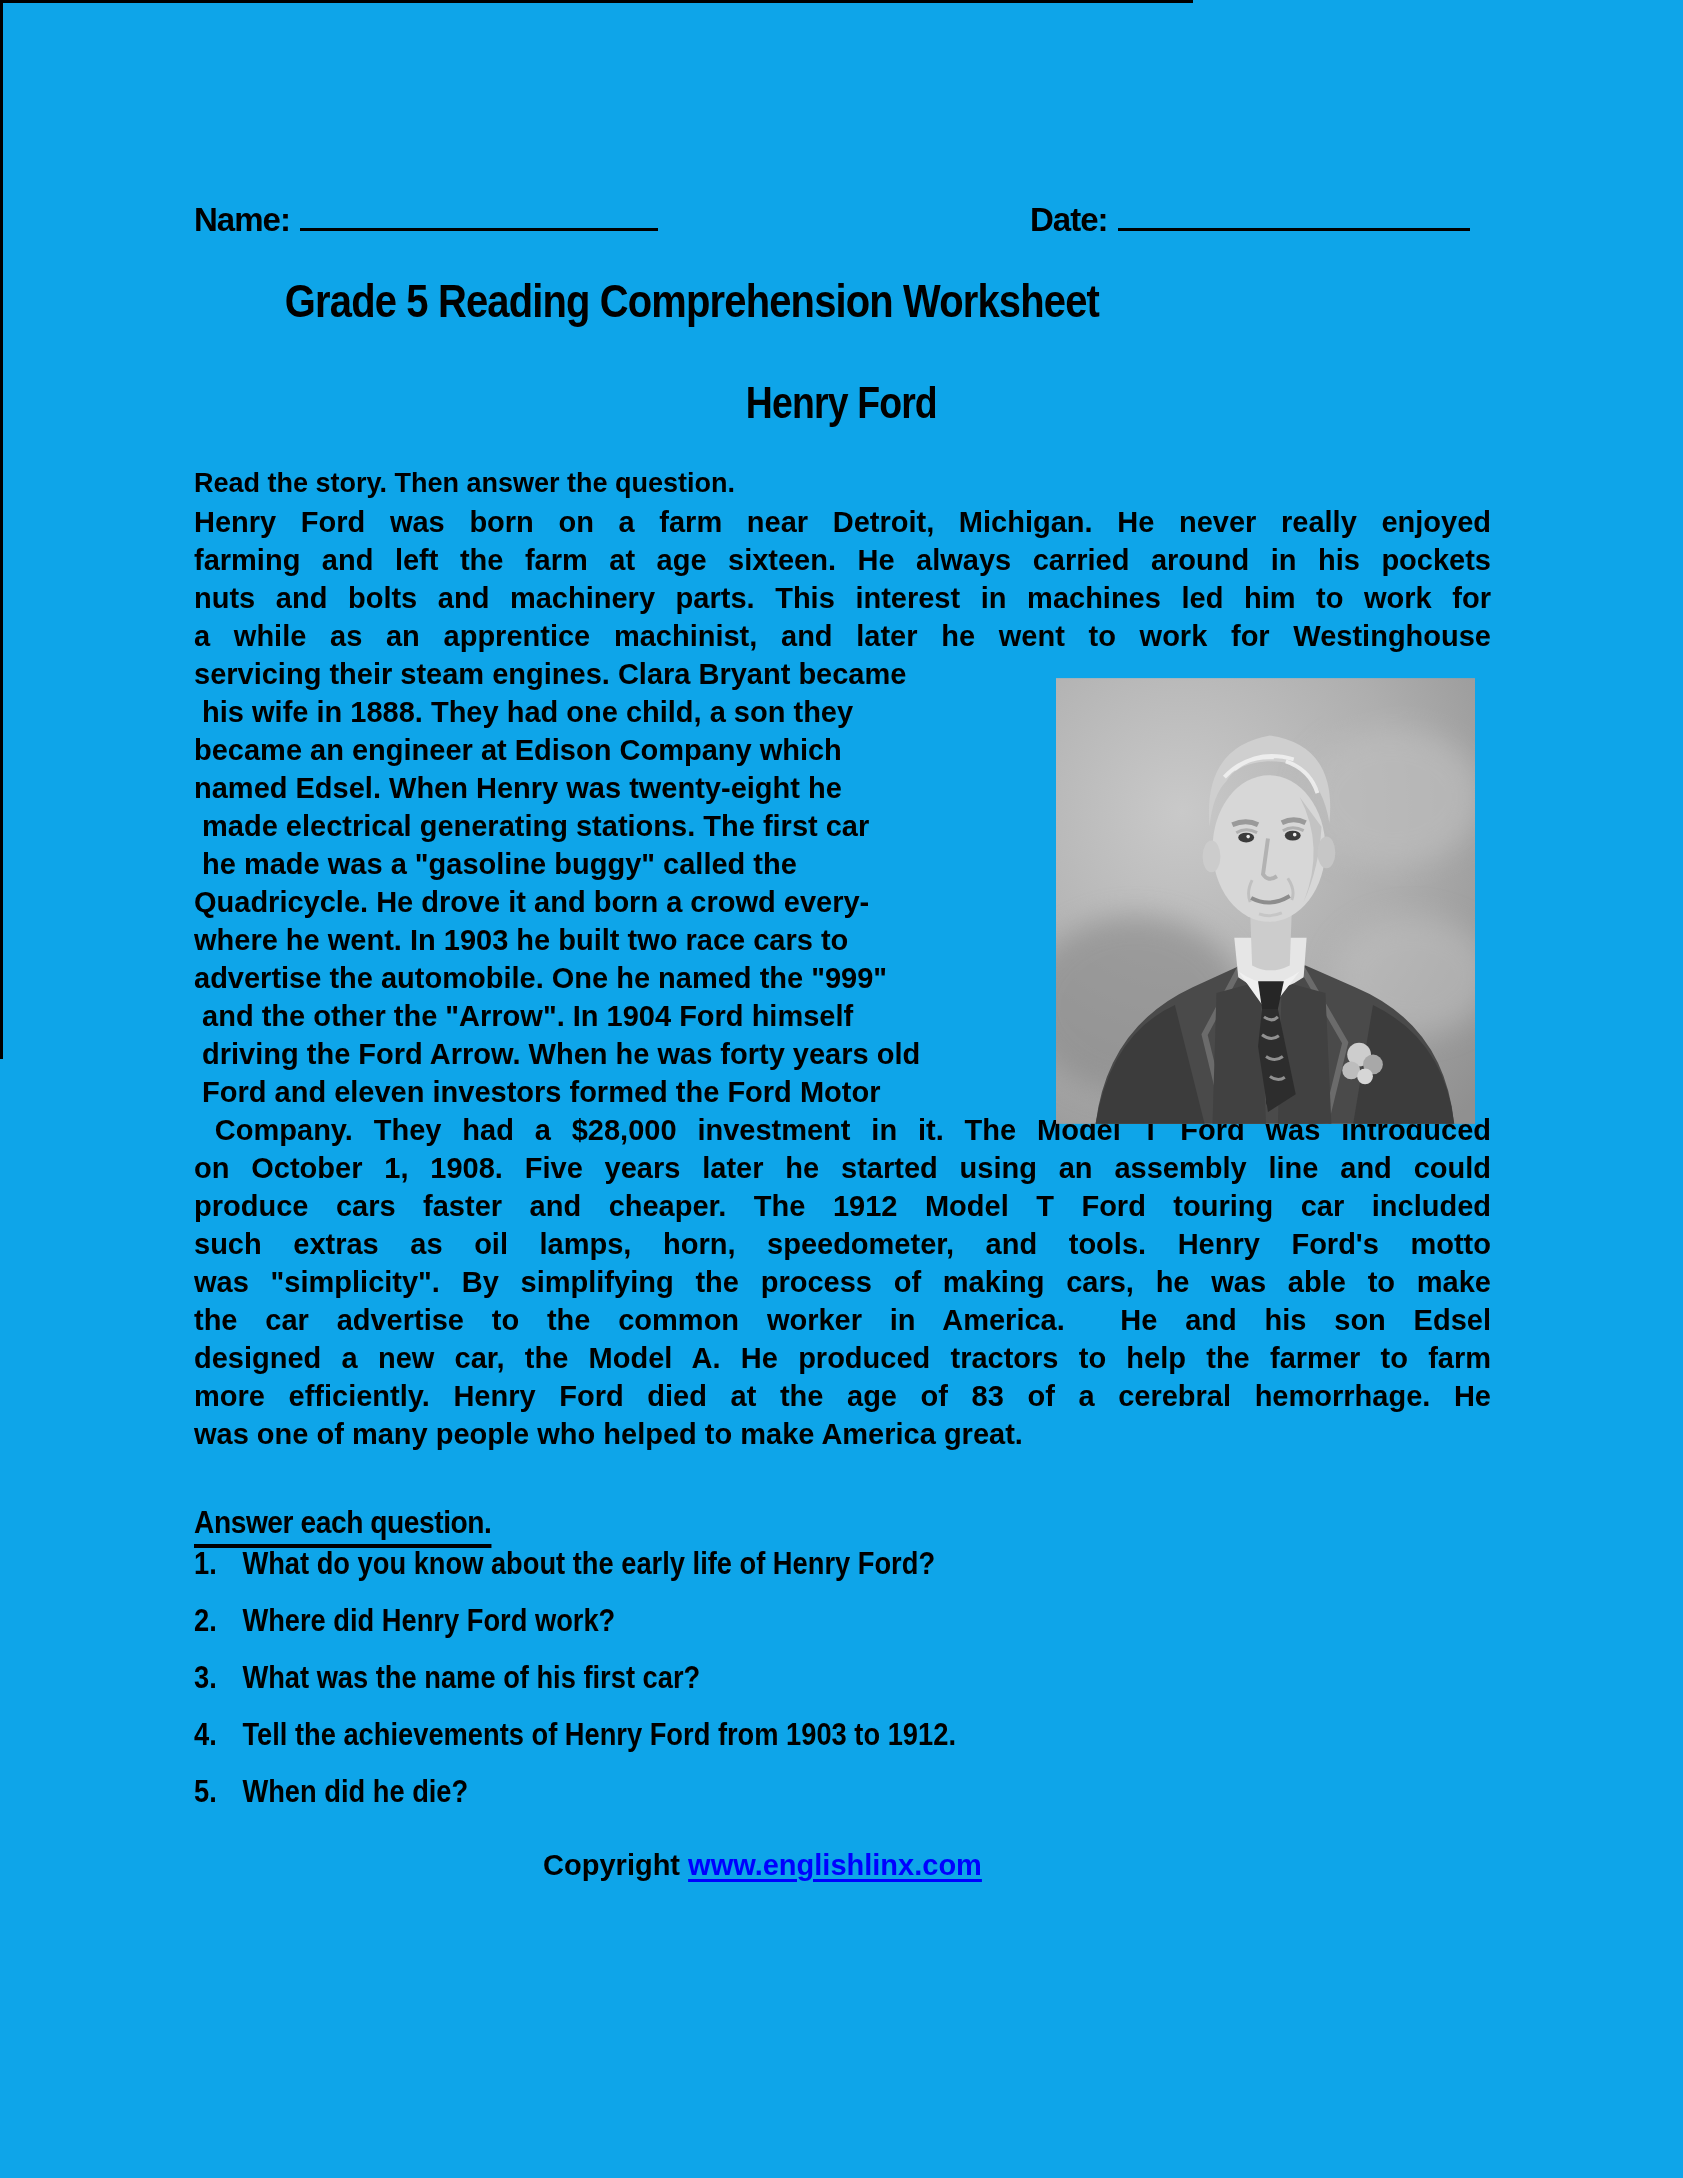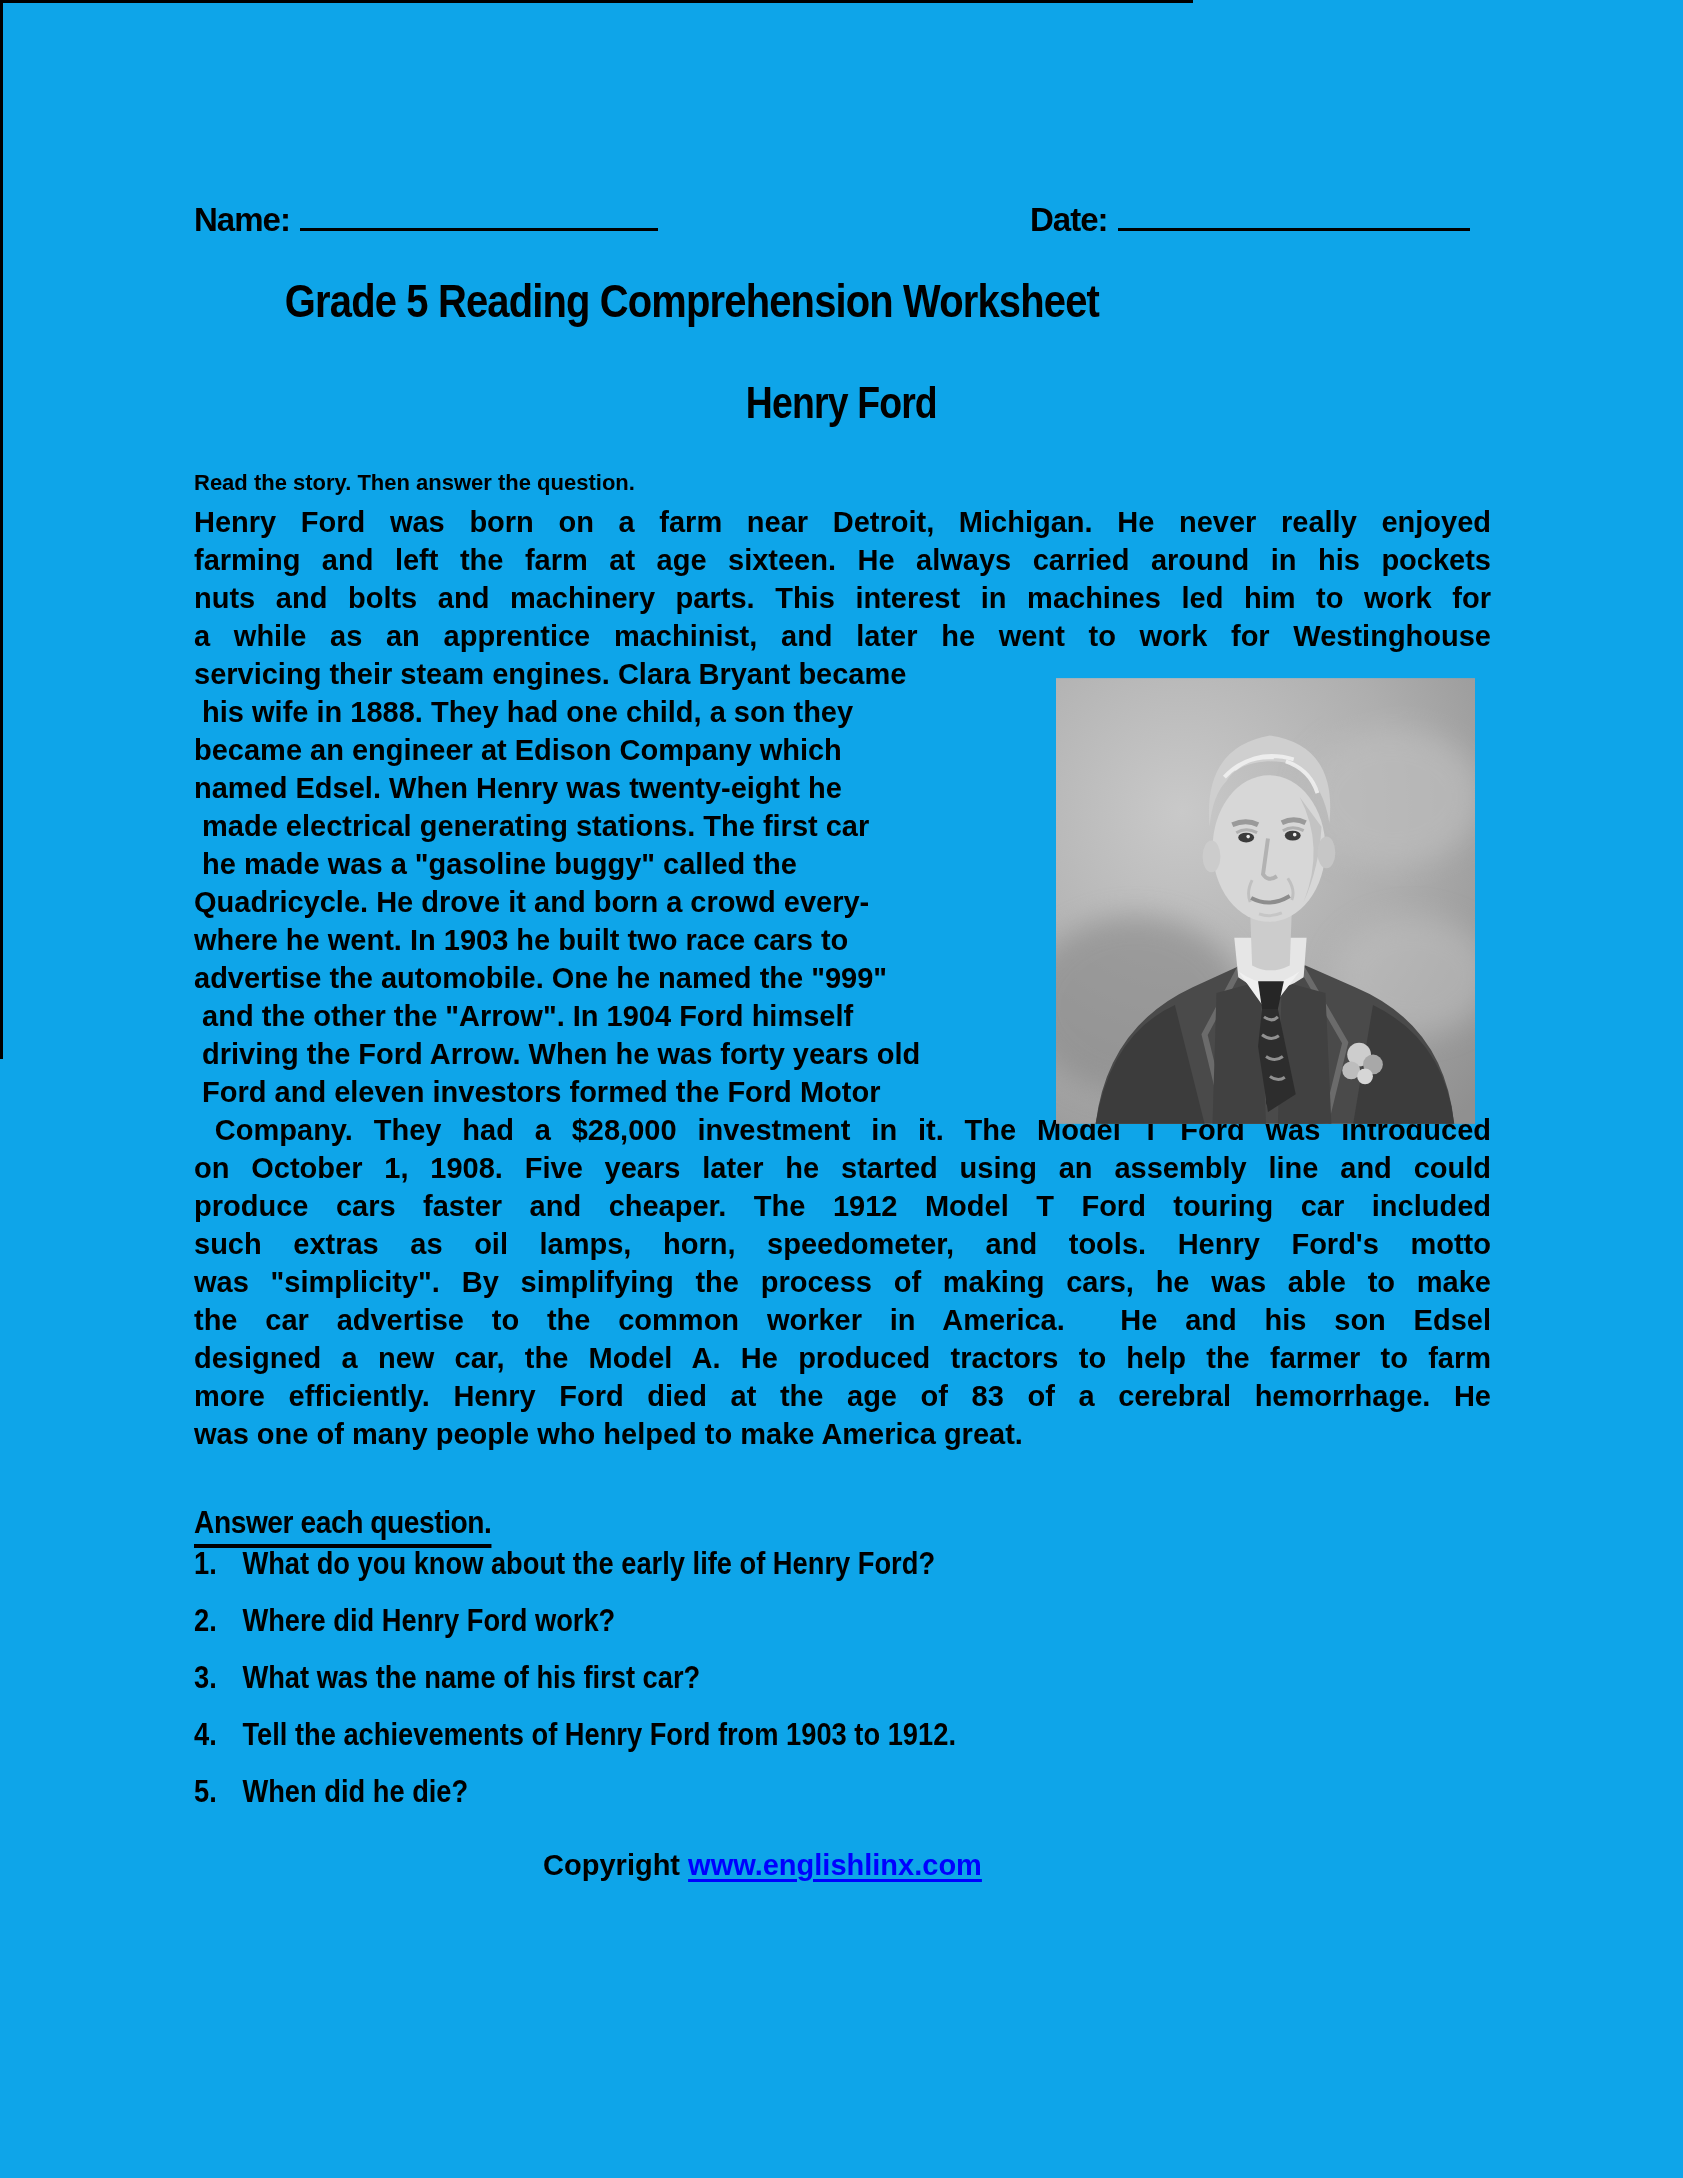--- a/index.html
+++ b/index.html
@@ -21,21 +21,21 @@
   .date-group{position:absolute;left:836px;top:0;white-space:nowrap;}
   .blank{display:inline-block;border-bottom:3px solid #000;height:30px;vertical-align:baseline;margin-left:10px;}
   .name-blank{width:358px;}
   .date-blank{width:352px;}
 
   .title-wrap{position:absolute;top:273px;left:0;width:1383px;text-align:center;}
   .title{display:inline-block;font-weight:bold;font-size:47px;letter-spacing:-1px;transform:scaleX(0.85);transform-origin:center;white-space:nowrap;}
   .subtitle-wrap{position:absolute;top:378px;left:0;width:1683px;text-align:center;}
   .subtitle{display:inline-block;font-weight:bold;font-size:44px;letter-spacing:-1px;transform:scaleX(0.85);transform-origin:center;white-space:nowrap;}
 
-  .instructions{position:absolute;top:464px;left:194px;font-weight:bold;font-size:22px;line-height:38px;white-space:pre;}
+  .instructions{position:absolute;top:464px;left:194px;font-weight:bold;font-size:27px;line-height:38px;white-space:pre;}
 
   .story{position:absolute;top:503px;left:194px;width:1297px;font-weight:bold;font-size:29px;line-height:38px;}
   .story .line{height:38px;}
   .story .just{text-align:justify;text-align-last:justify;white-space:pre-wrap;}
   .story .plain{text-align:left;white-space:pre;}
   .story .narrow{width:847px;}
 
   
   .photo{position:absolute;left:1056px;top:678px;width:419px;height:446px;}
 

